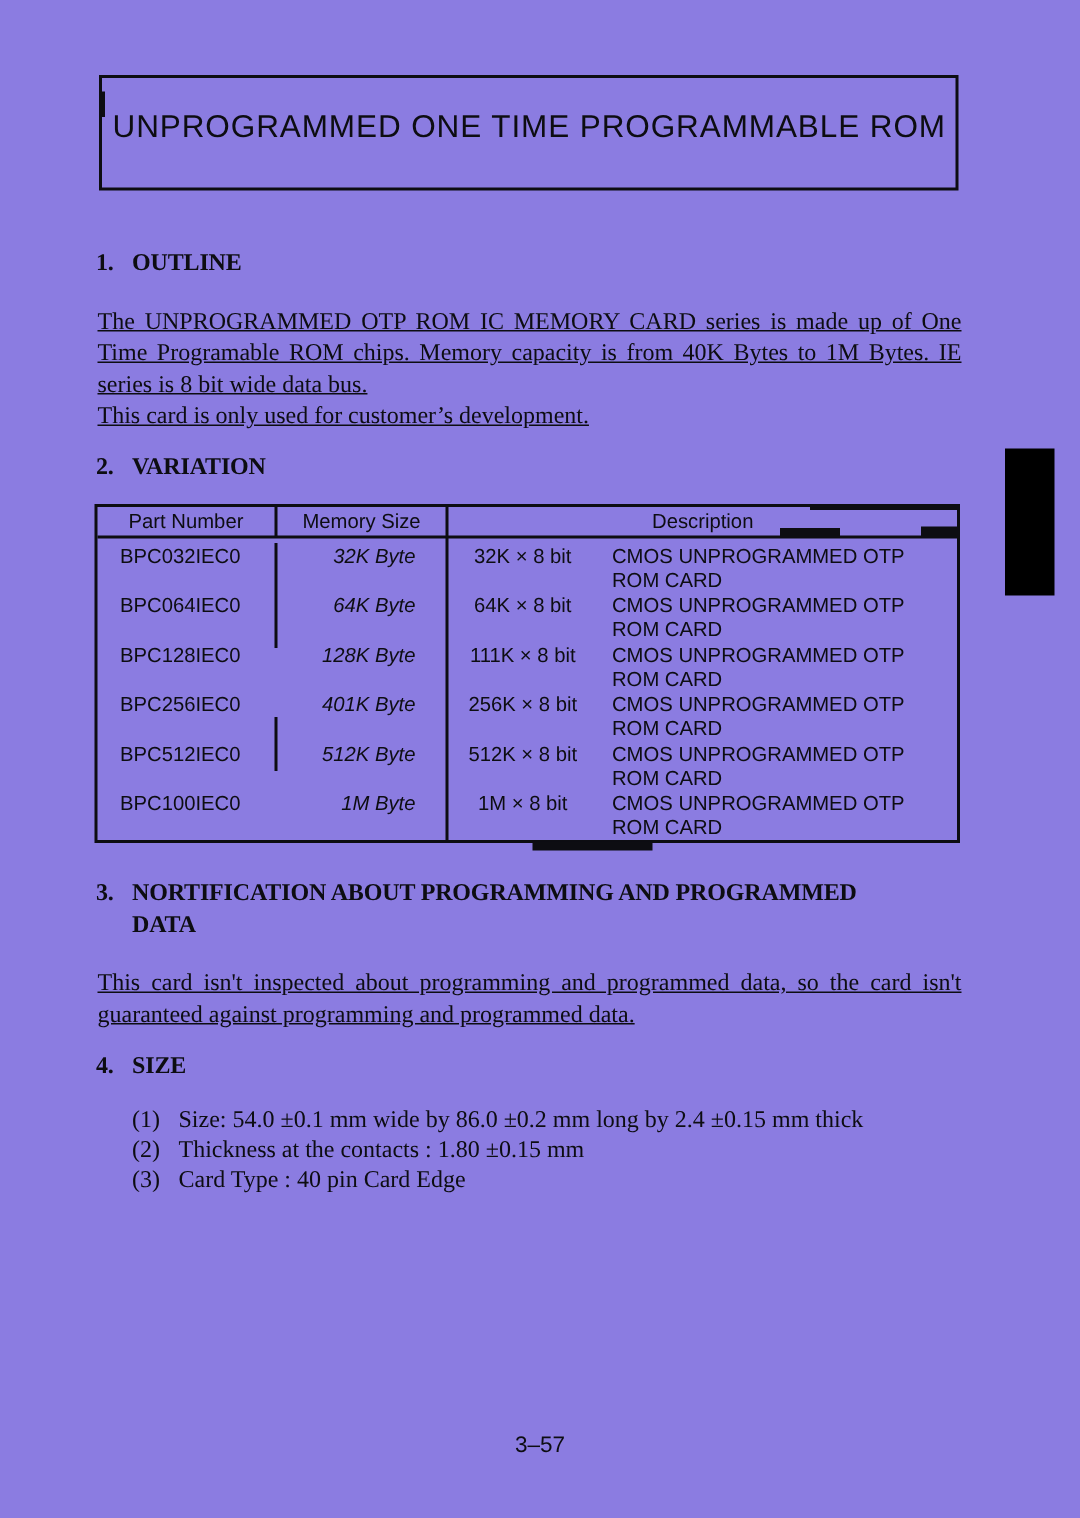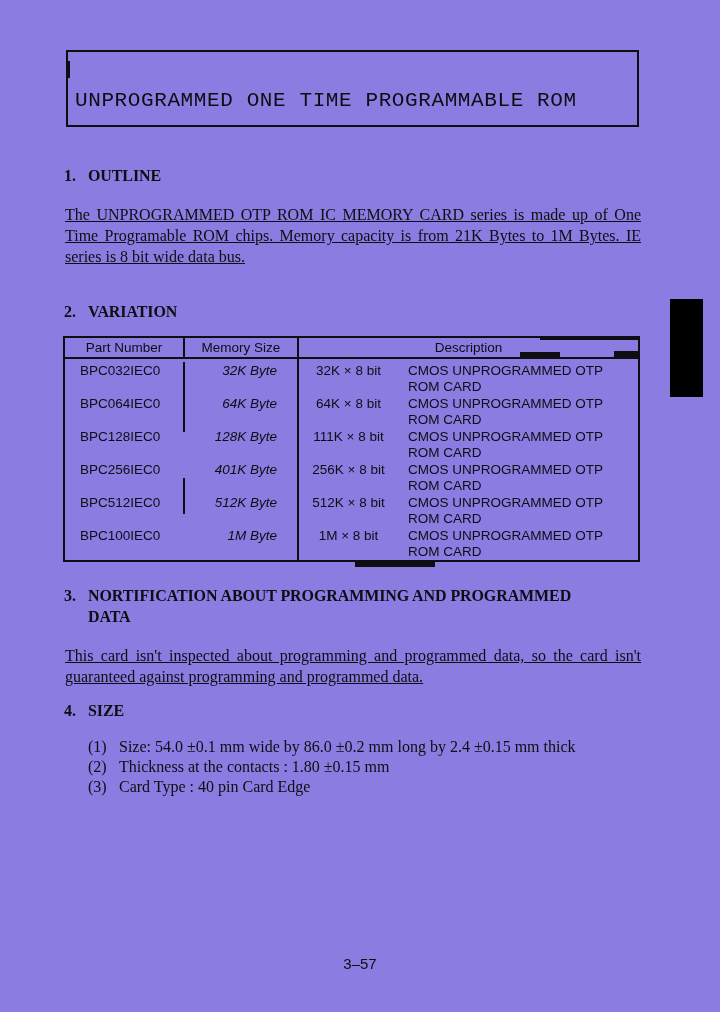--- a/index.html
+++ b/index.html
@@ -9,22 +9,22 @@
     position:relative; width:720px; height:1012px;
     background:var(--background,#8b7ce1); color:var(--ink,#0d0d12);
     overflow:hidden;
   }
   
   .title-box {
     position:absolute; left:66px; top:50px; width:573px; height:77px;
     border:2px solid var(--ink,#0d0d12);
   }
   .title-box .title-text {
-    position:absolute; left:7px; top:38px;
-    font-family:Liberation Mono, monospace;
+    position:absolute; left:7px; top:22px;
+    font-family:Liberation Sans, sans-serif;
     font-size:21px; letter-spacing:0.6px; line-height:1; white-space:nowrap;
   }
   .tick-artifact { position:absolute; left:0px; top:9px; width:2px; height:17px; background:var(--ink,#0d0d12); }
   
   .sec-heading {
     position:absolute; display:flex;
     font-weight:bold; font-size:16px; letter-spacing:-0.1px; line-height:21px;
   }
   .sec-heading .num { display:inline-block; width:24px; flex:0 0 24px; }
   
@@ -74,22 +74,23 @@
     <span class="tick-artifact"></span>
     <div class="title-text">UNPROGRAMMED ONE TIME PROGRAMMABLE ROM</div>
   </div>
 
   <div class="sec-heading" style="left:64px; top:165px;">
     <span class="num">1.</span>
     <span>OUTLINE</span>
   </div>
   <div class="para" style="left:65px; top:204px;">
     <div class="jline">The UNPROGRAMMED OTP ROM IC MEMORY CARD series is made up of One</div>
-    <div class="jline">Time Programable ROM chips. Memory capacity is from 21K Bytes to 1M Bytes. IE</div>
+    <div class="jline">Time Programable ROM chips. Memory capacity is from 40K Bytes to 1M Bytes. IE</div>
     <div>series is 8 bit wide data bus.</div>
+    <div>This card is only used for customer’s development.</div>
   </div>
 
   <div class="sec-heading" style="left:64px; top:301px;">
     <span class="num">2.</span>
     <span>VARIATION</span>
   </div>
 
   <div class="vtable">
     <div class="hline"></div>
     <div class="vdiv d2"></div>

